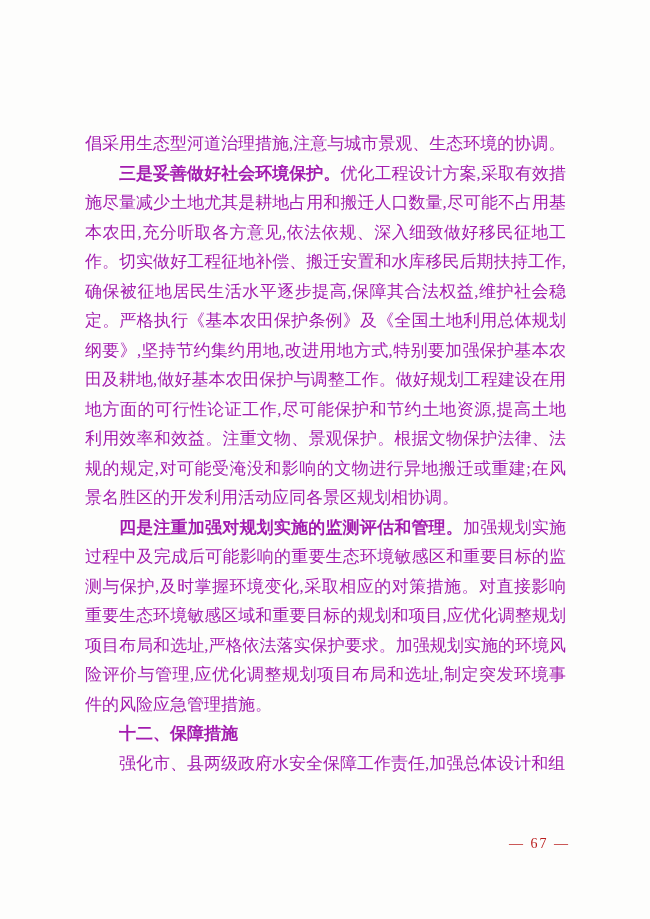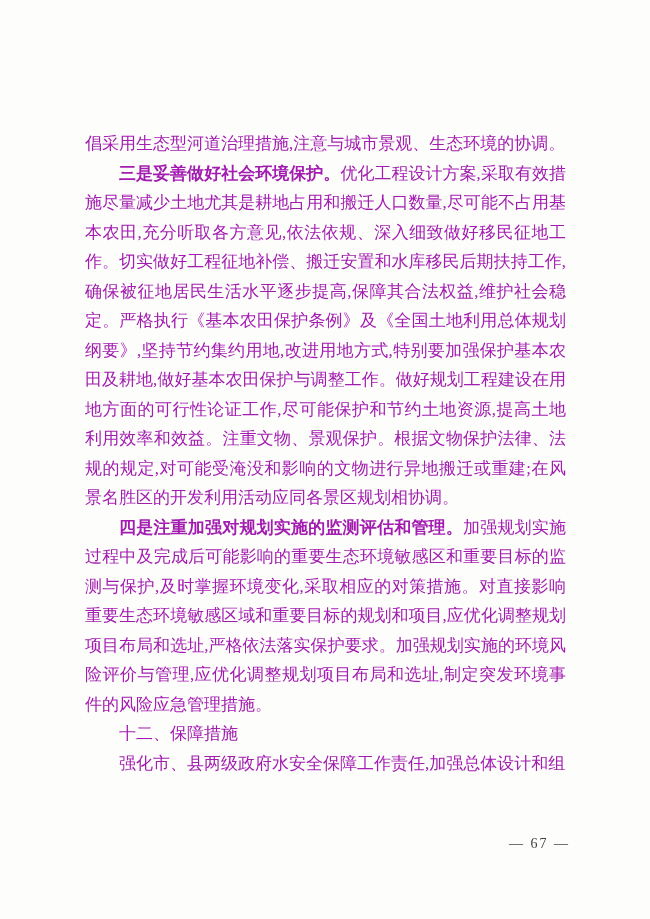--- a/index.html
+++ b/index.html
@@ -28,31 +28,31 @@
   }
   .para {
     text-align: justify;
     margin: 0;
   }
   .indent { text-indent: 2em; }
   .lead { font-weight: bold; }
   .heading,
   .subheading {
     font-size: 17px;
-    font-weight: normal;
+    font-weight: bold;
     line-height: 29.5px;
     text-indent: 2em;
     text-align: left;
   }
   .page-number {
     position: absolute;
     top: 836px;
     right: 80px;
     font-size: 14px;
-    color: #404040;
+    color: #b91c1c;
     letter-spacing: 2px;
   }
 </style>
 </head>
 <body>
 
 <div class="sheet">
   <div class="content">
 
     <p class="para"><span>倡采用生态型河道治理措施,注意与城市景观、生态环境的协调。</span></p>

